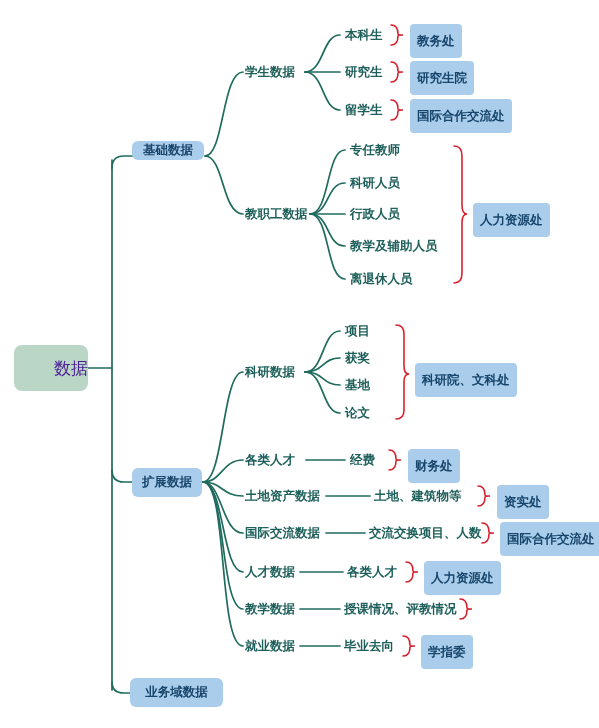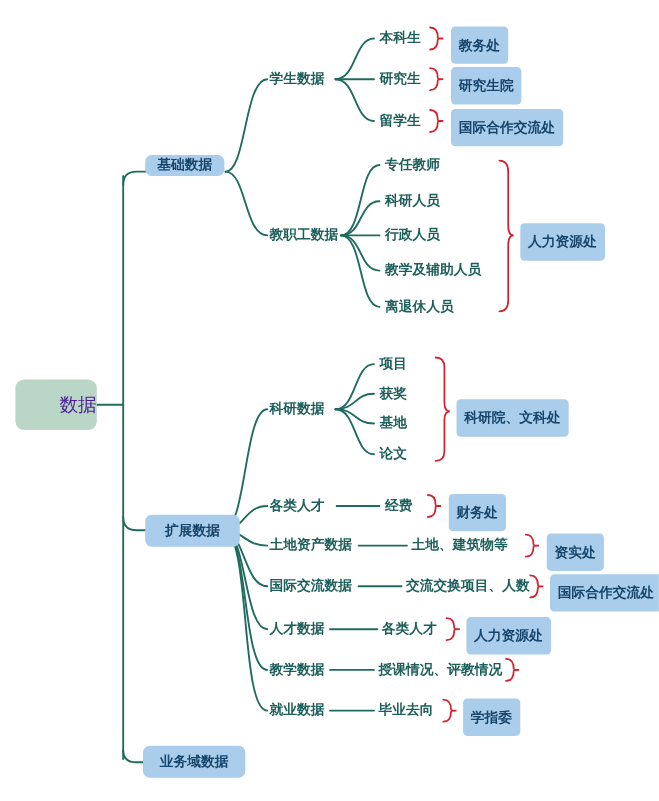--- a/index.html
+++ b/index.html
@@ -101,21 +101,21 @@
     </g>
   </svg>
 
   <div class="node node-root" style="left:14px;top:345px;width:74px;height:46px;">
     <span>数据</span>
   </div>
 
   <div class="node node-blue" style="left:132px;top:141px;width:72px;height:19px;">
     <span>基础数据</span>
   </div>
-  <div class="node node-blue" style="left:132px;top:468px;width:86px;height:29px;">
+  <div class="node node-blue" style="left:132px;top:468px;width:70px;height:29px;">
     <span>扩展数据</span>
   </div>
   <div class="node node-blue" style="left:130px;top:678px;width:93px;height:29px;">
     <span>业务域数据</span>
   </div>
 
   <div class="lbl lbl-branch" style="left:245px;top:72px;">
     <span>学生数据</span>
   </div>
   <div class="lbl lbl-branch" style="left:245px;top:214px;">

